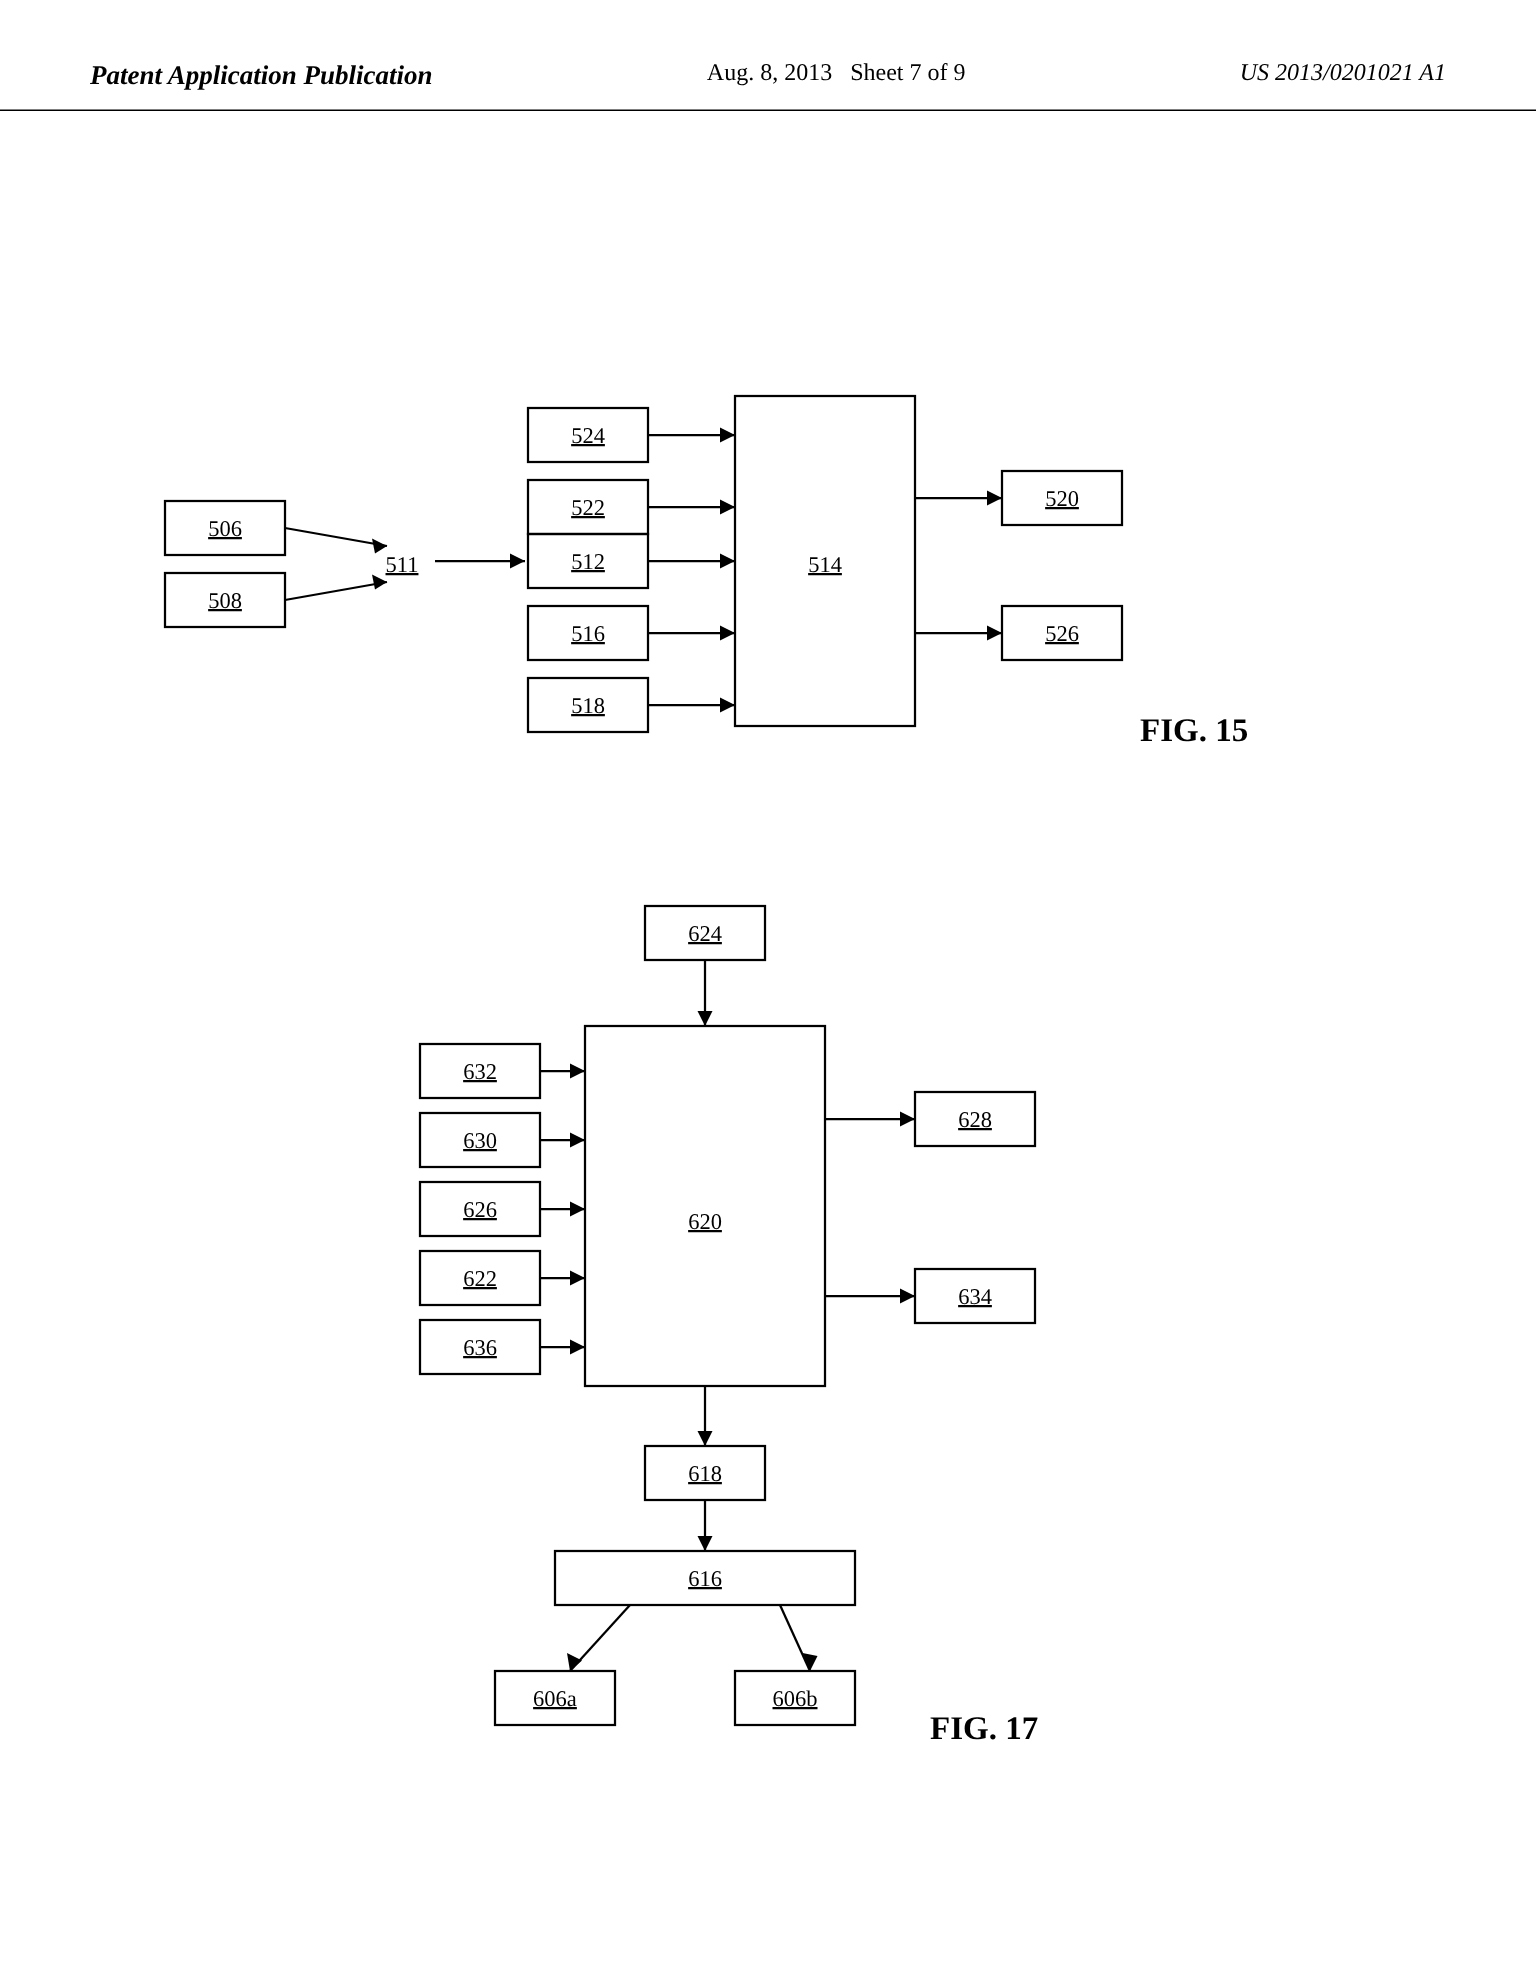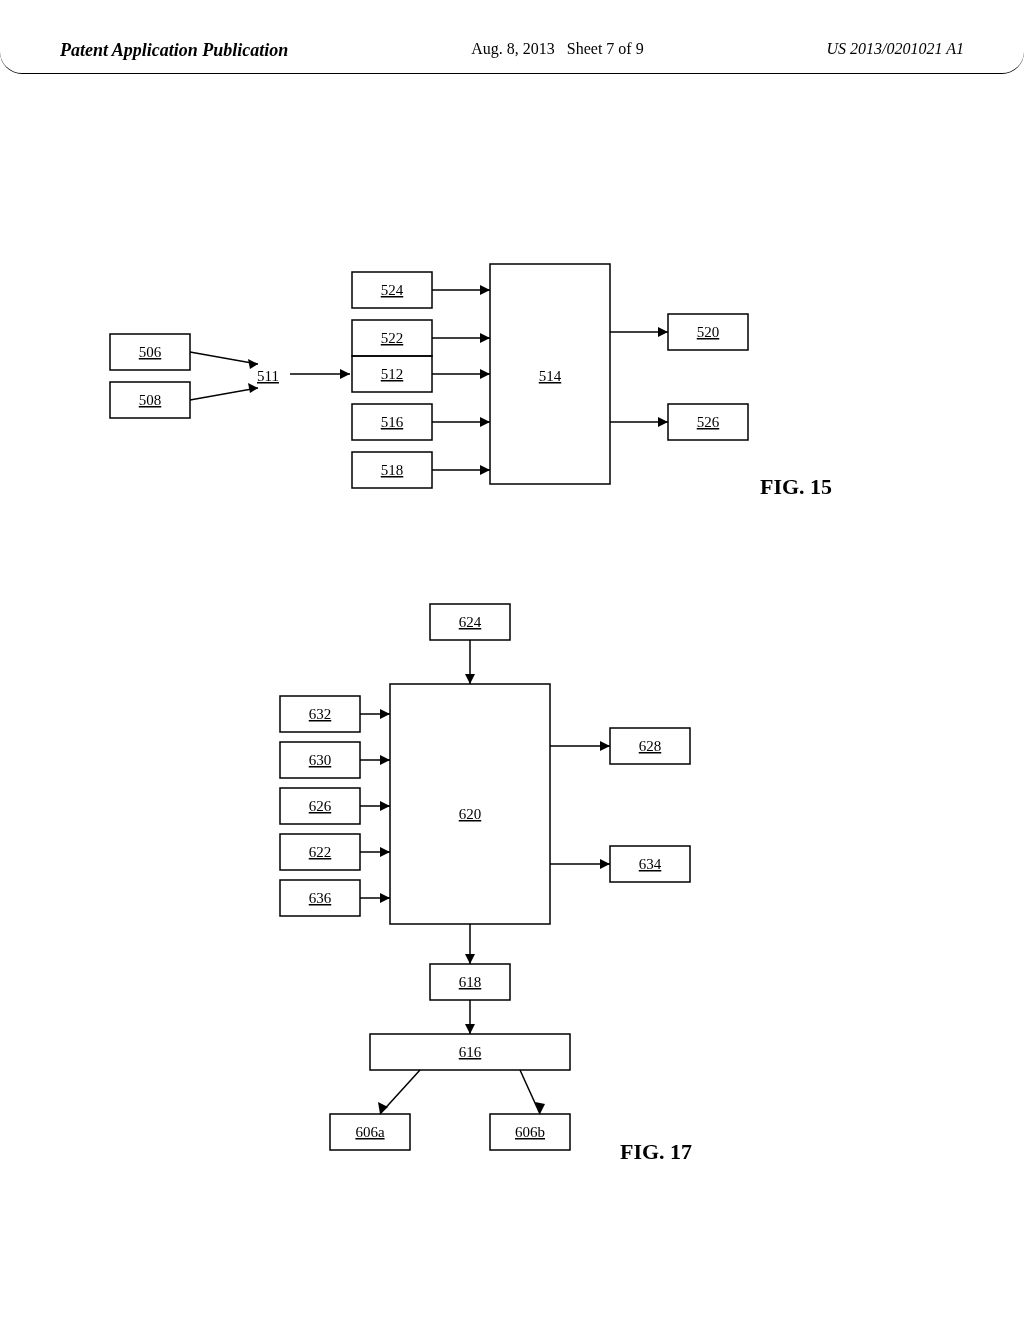--- a/index.html
+++ b/index.html
@@ -11,21 +11,20 @@
       position: relative;
       overflow: hidden;
     }
     .header {
       display: flex;
       justify-content: space-between;
       align-items: flex-start;
       padding: 40px 60px 0 60px;
       border-bottom: 1px solid #000;
       padding-bottom: 12px;
-      border-radius: 22px;
     }
     .header-left {
       font-size: 18px;
       font-weight: bold;
       font-style: italic;
     }
     .header-center {
       font-size: 16px;
       text-align: center;
     }

